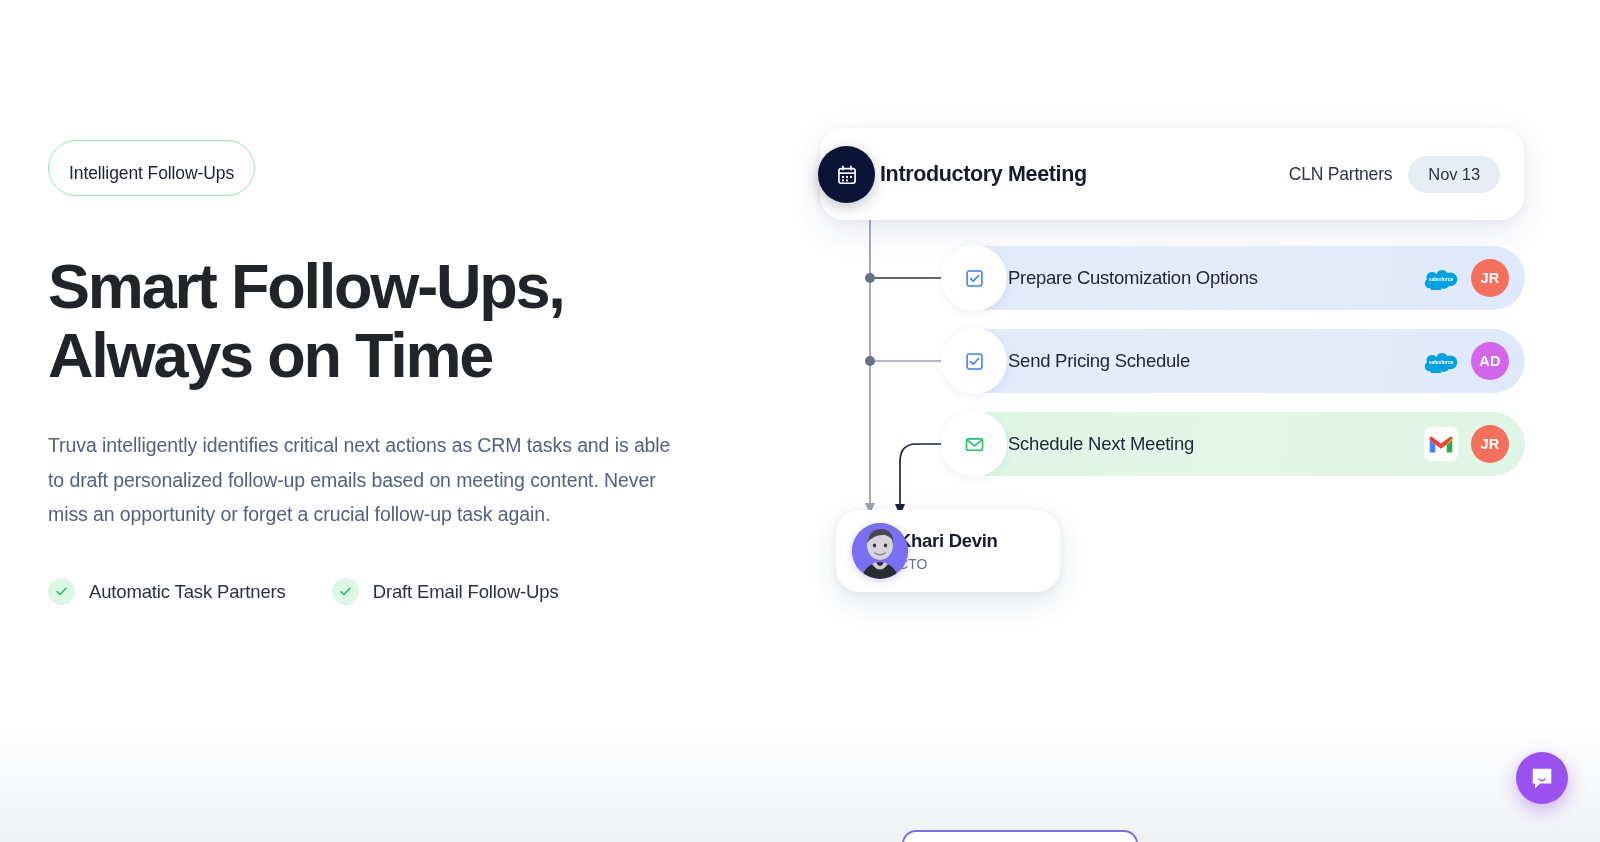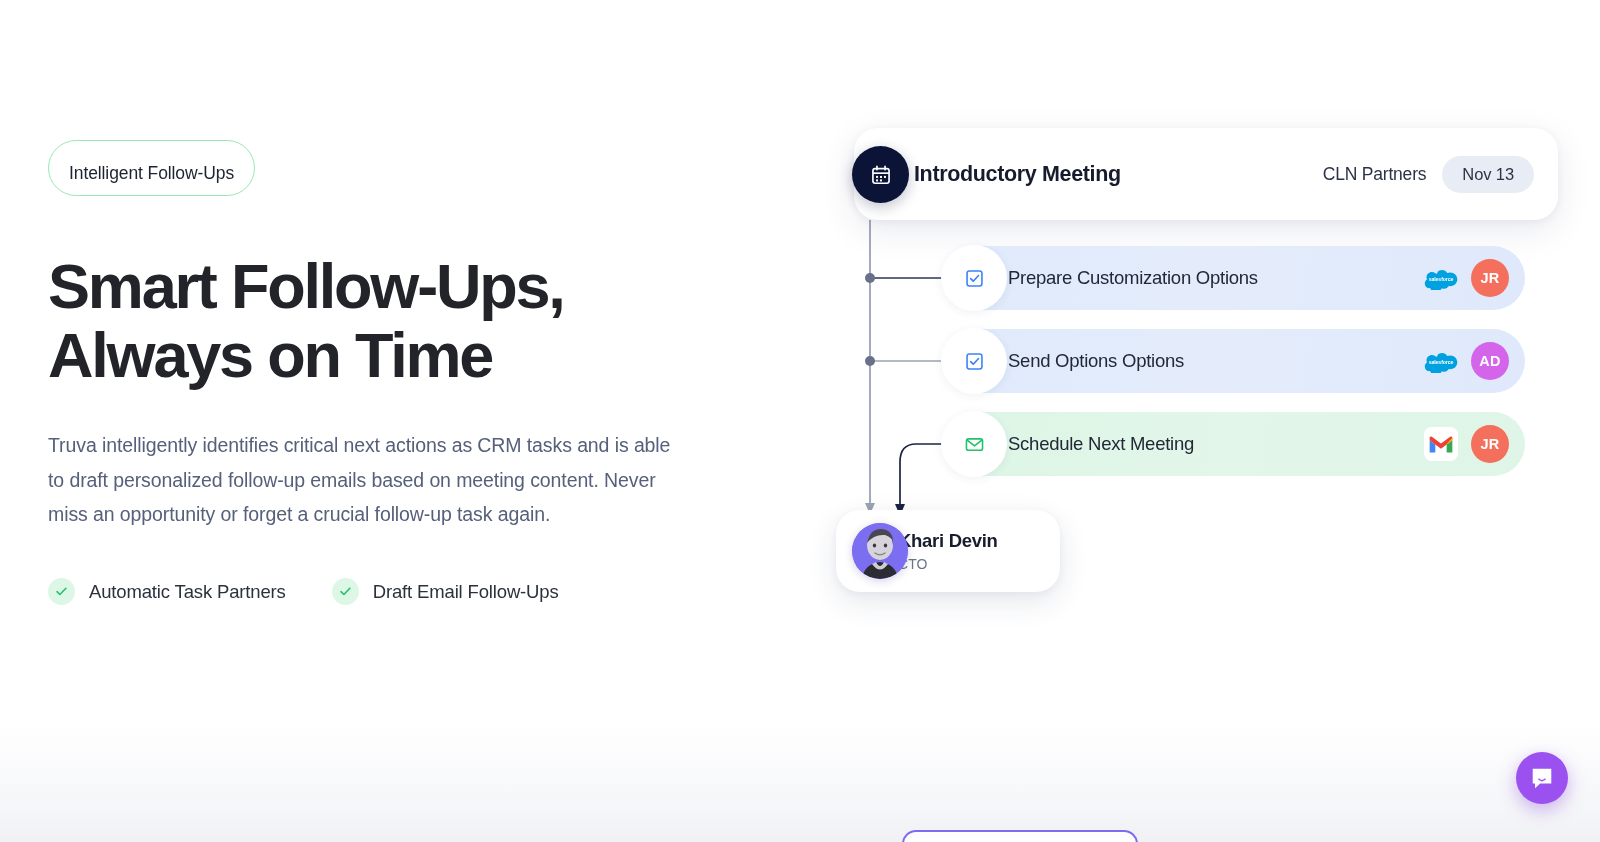--- a/index.html
+++ b/index.html
@@ -125,21 +125,21 @@
   .connectors {
     position: absolute;
     left: 0; top: 0;
     width: 740px; height: 520px;
     overflow: visible;
   }
 
   
   .meeting-card {
     position: absolute;
-    left: 34px;
+    left: 0;
     top: 18px;
     width: 704px;
     height: 92px;
     background: #ffffff;
     border-radius: 24px;
     box-shadow: 0 10px 34px rgba(30,41,90,0.10), 0 2px 8px rgba(30,41,90,0.05);
     display: flex;
     align-items: center;
     padding: 0 24px 0 60px;
     z-index: 3;
@@ -418,21 +418,21 @@
       </div>
     </div>
 
     <div class="task blue task-1">
       <div class="task-badge">
         <svg width="21" height="21" viewBox="0 0 24 24">
           <rect x="3.5" y="3.5" width="17" height="17" rx="2.6" fill="none" stroke="#3b82f6" stroke-width="1.8"></rect>
           <path d="M7.6 12.1 L10.6 15.1 L16.6 8.6" fill="none" stroke="#3b82f6" stroke-width="1.9" stroke-linecap="round" stroke-linejoin="round"></path>
         </svg>
       </div>
-      <span class="task-label">Send Options Options</span>
+      <span class="task-label">Send Pricing Schedule</span>
       <div class="task-right">
         <span class="logo-slot">
           <svg width="34" height="24" viewBox="0 0 48 34">
             <path d="M19 7.5c1.6-1.7 3.9-2.8 6.4-2.8 3.3 0 6.2 1.9 7.8 4.6 1.3-0.6 2.8-0.9 4.4-0.9 6 0 10.4 4.6 10.4 10.2S43.6 28.8 37.6 28.8c-0.7 0-1.4-0.1-2.1-0.2-1.4 2.4-4 4.1-7 4.1-1.2 0-2.4-0.3-3.5-0.8-1.4 3.3-4.7 5.6-8.5 5.6-4 0-7.4-2.5-8.7-6-0.6 0.1-1.2 0.2-1.8 0.2C2.7 31.7 0 28.6 0 24.8c0-2.6 1.3-4.8 3.2-6.1-0.4-0.9-0.6-2-0.6-3 0-4.4 3.6-7.9 8-7.9 2.6 0 4.9 1.2 6.4 3.1 0.6-1 1.3-1.8 2-2.4z" fill="#00a1e0" transform="translate(1,1) scale(0.96)"></path>
             <text x="24" y="21" font-family="'Liberation Sans',sans-serif" font-size="7.4" font-weight="700" fill="#ffffff" text-anchor="middle" letter-spacing="-0.2">salesforce</text>
           </svg>
         </span>
         <span class="avatar" style="background:#d465ea">AD</span>
       </div>
     </div>

